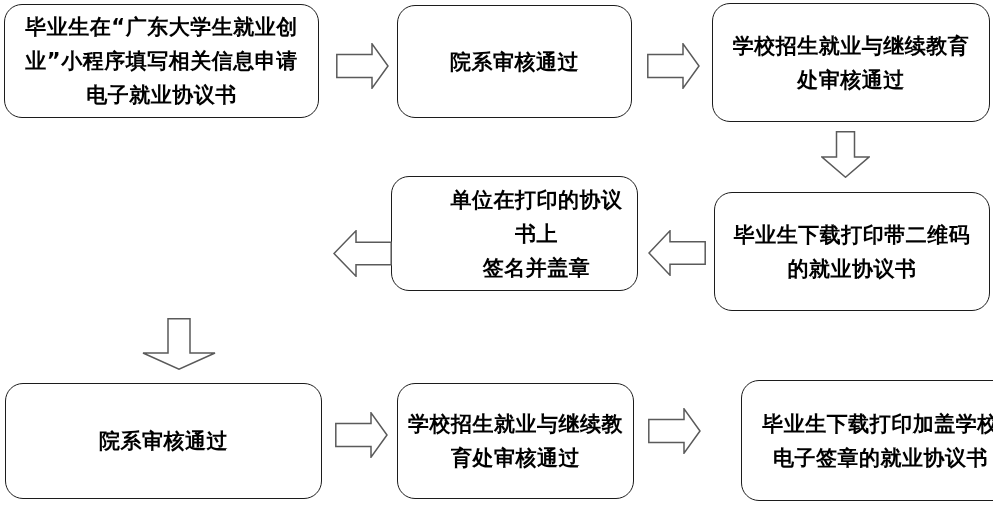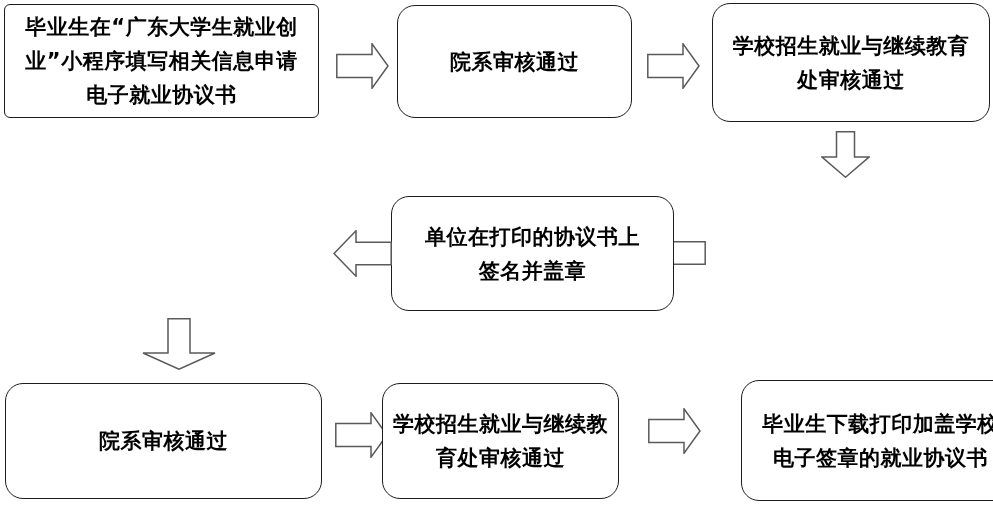--- a/index.html
+++ b/index.html
@@ -44,21 +44,21 @@
     stroke:var(--arrow-stroke);
     stroke-width:1.5;
     stroke-linejoin:miter;
   }
 </style>
 </head>
 <body>
 
 <div class="canvas">
 
-  <div class="box" style="left:4px;top:4px;width:315px;height:114px;border-radius:6px;">
+  <div class="box" style="left:4px;top:4px;width:315px;height:114px;">
     <span class="txt">毕业生在“广东大学生就业创
 业”小程序填写相关信息申请
 电子就业协议书</span>
   </div>
 
   <svg class="arrow" style="left:336px;top:43px;" width="53" height="46" viewBox="0 0 53 46">
     <polygon points="0.8,11.5 36,11.5 36,0.8 52,23 36,45.2 36,34.5 0.8,34.5"></polygon>
   </svg>
 
   <div class="box" style="left:397px;top:5px;width:235px;height:113px;">
@@ -71,26 +71,30 @@
 
   <div class="box" style="left:712px;top:3px;width:278px;height:119px;">
     <span class="txt">学校招生就业与继续教育
 处审核通过</span>
   </div>
 
   <svg class="arrow" style="left:821px;top:131px;" width="49" height="47" viewBox="0 0 49 47">
     <polygon points="15.5,0.8 33.5,0.8 33.5,26 48,26 24.5,46.2 1,26 15.5,26"></polygon>
   </svg>
 
+  <div class="box" style="left:714px;top:192px;width:276px;height:119px;">
+    <span class="txt">毕业生下载打印带二维码
+的就业协议书</span>
+  </div>
 
   <svg class="arrow" style="left:648px;top:230px;" width="58" height="46" viewBox="0 0 58 46">
     <polygon points="57.2,11.8 22,11.8 22,0.8 1,23 22,45.2 22,34.2 57.2,34.2"></polygon>
   </svg>
 
-  <div class="box" style="left:391px;top:196px;width:283px;height:115px;">
+  <div class="box" style="left:391px;top:176px;width:247px;height:115px;padding-left:44px;">
     <span class="txt">单位在打印的协议书上
 签名并盖章</span>
   </div>
 
   <svg class="arrow" style="left:333px;top:230px;" width="59" height="47" viewBox="0 0 59 47">
     <polygon points="58.2,12.3 23,12.3 23,0.8 1,23.5 23,46.2 23,34.7 58.2,34.7"></polygon>
   </svg>
 
 
   <svg class="arrow" style="left:142px;top:318px;" width="74" height="52" viewBox="0 0 74 52">
@@ -98,21 +102,21 @@
   </svg>
 
   <div class="box" style="left:5px;top:383px;width:317px;height:116px;">
     <span class="txt">院系审核通过</span>
   </div>
 
   <svg class="arrow" style="left:335px;top:412px;" width="53" height="46" viewBox="0 0 53 46">
     <polygon points="0.8,11.5 36,11.5 36,0.8 52,23 36,45.2 36,34.5 0.8,34.5"></polygon>
   </svg>
 
-  <div class="box" style="left:382px;top:383px;width:237px;height:116px;">
+  <div class="box" style="left:397px;top:383px;width:237px;height:116px;">
     <span class="txt">学校招生就业与继续教
 育处审核通过</span>
   </div>
 
   <svg class="arrow" style="left:648px;top:408px;" width="53" height="46" viewBox="0 0 53 46">
     <polygon points="0.8,11.5 36,11.5 36,0.8 52,23 36,45.2 36,34.5 0.8,34.5"></polygon>
   </svg>
 
   <div class="box" style="left:710px;top:380px;width:279px;height:121px;margin-left:31px;">
     <span class="txt">毕业生下载打印加盖学校

